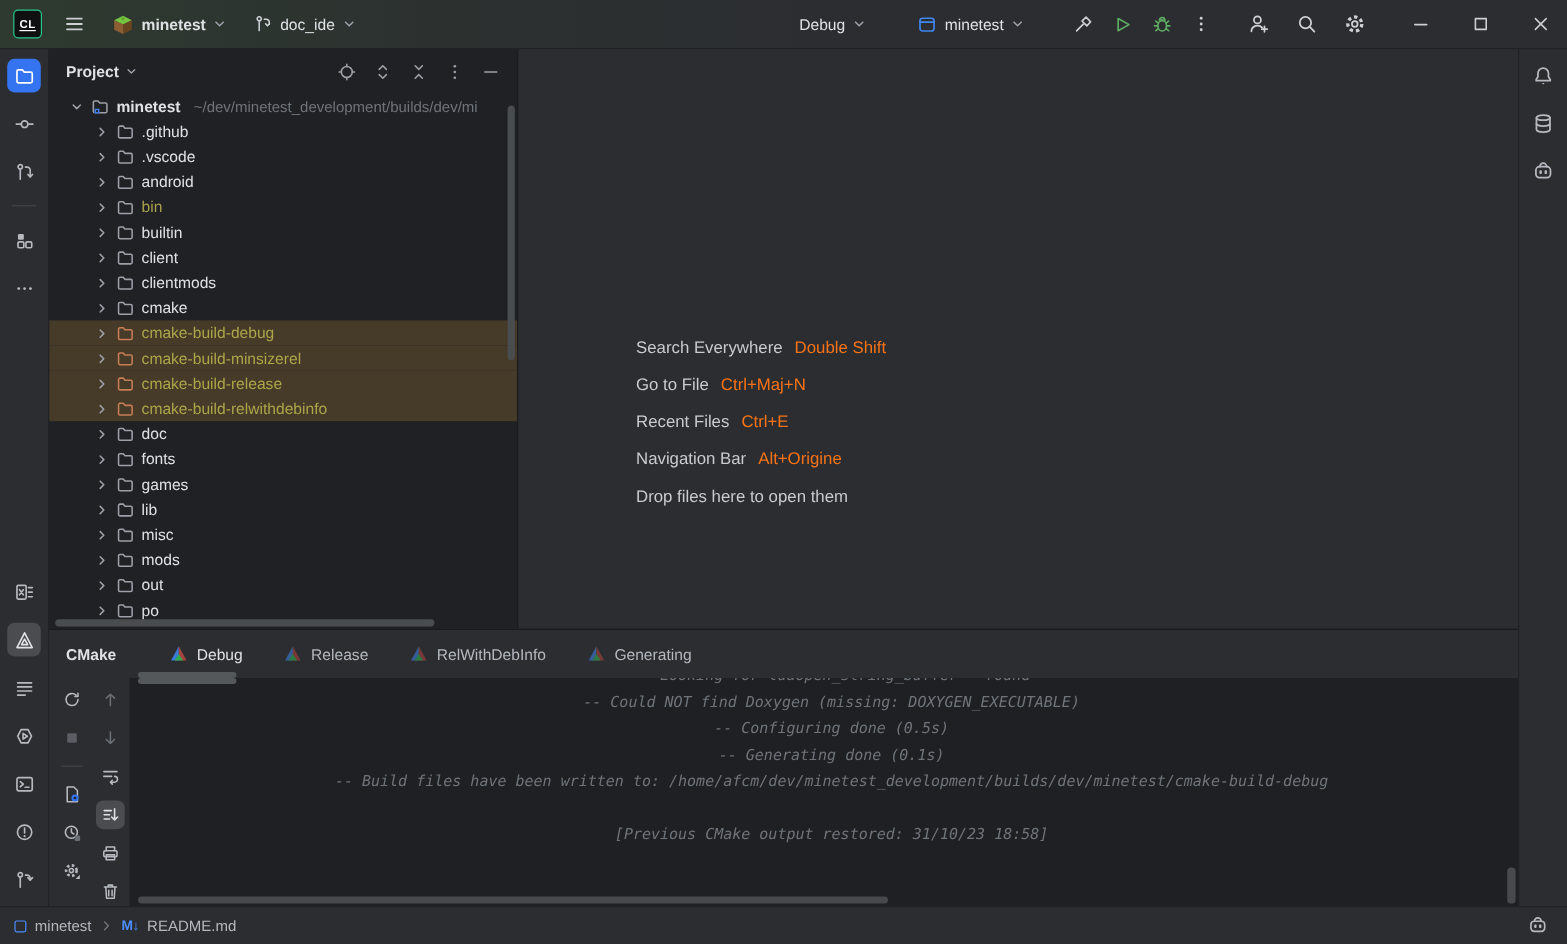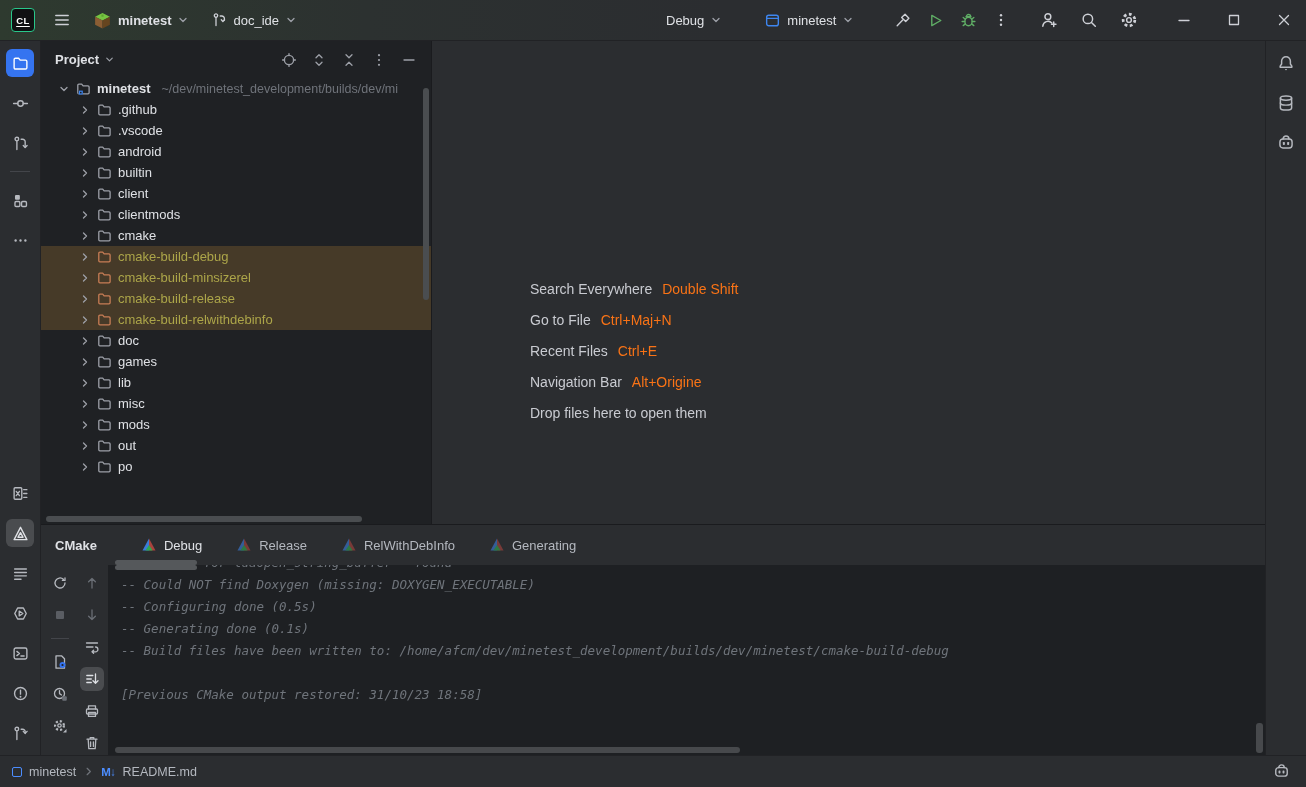--- a/index.html
+++ b/index.html
@@ -4,21 +4,21 @@
 <style>
   * { box-sizing: border-box; margin: 0; padding: 0; }
   html,body { width:1306px; height:787px; overflow:hidden; }
   body {
     font-family: "Liberation Sans", sans-serif;
     background:#2B2D30; color:#DFE1E5; font-size:13px;
     -webkit-font-smoothing: antialiased;
   }
   svg { display:block; }
   .st { stroke: currentColor; stroke-width:1.3; fill:none; stroke-linecap:round; stroke-linejoin:round; }
-  .app { width:1306px; height:787px; display:flex; flex-direction:column; }
+  .app { width:1306px; height:787px; display:flex; flex-direction:column;text-align:center; }
 
   
   .titlebar {
     position:relative; height:41px; flex:0 0 41px;
     background:linear-gradient(90deg, #2E3A2F 0%, #2C3130 28%, #2B2D30 55%);
     border-bottom:1px solid #212225;
   }
   .tb-left { position:absolute; left:11px; top:0; height:100%; display:flex; align-items:center; }
   .app-logo {
     width:24px; height:24px; border:1.5px solid #29C78A; border-radius:4px;
@@ -438,20 +438,33 @@
                     <path class="st" d="M5.5 4l3 3-3 3"></path>
                   </svg>
                 </span>
                 <span class="fold">
                   <svg width="16" height="16" viewBox="0 0 16 16">
                     <path class="st" d="M1.8 4.2A1.1 1.1 0 0 1 2.9 3.1h2.8l1.4 1.7h4.9A1.1 1.1 0 0 1 13.1 5.9v5.9a1.1 1.1 0 0 1-1.1 1.1H2.9a1.1 1.1 0 0 1-1.1-1.1z"></path>
                   </svg>
                 </span>
                 <span class="name">android</span>
               </div>
+            <div class="tree-row excluded">
+                <span class="chevi">
+                  <svg width="14" height="14" viewBox="0 0 14 14">
+                    <path class="st" d="M5.5 4l3 3-3 3"></path>
+                  </svg>
+                </span>
+                <span class="fold">
+                  <svg width="16" height="16" viewBox="0 0 16 16">
+                    <path class="st" d="M1.8 4.2A1.1 1.1 0 0 1 2.9 3.1h2.8l1.4 1.7h4.9A1.1 1.1 0 0 1 13.1 5.9v5.9a1.1 1.1 0 0 1-1.1 1.1H2.9a1.1 1.1 0 0 1-1.1-1.1z"></path>
+                  </svg>
+                </span>
+                <span class="name">bin</span>
+              </div>
             <div class="tree-row">
                 <span class="chevi">
                   <svg width="14" height="14" viewBox="0 0 14 14">
                     <path class="st" d="M5.5 4l3 3-3 3"></path>
                   </svg>
                 </span>
                 <span class="fold">
                   <svg width="16" height="16" viewBox="0 0 16 16">
                     <path class="st" d="M1.8 4.2A1.1 1.1 0 0 1 2.9 3.1h2.8l1.4 1.7h4.9A1.1 1.1 0 0 1 13.1 5.9v5.9a1.1 1.1 0 0 1-1.1 1.1H2.9a1.1 1.1 0 0 1-1.1-1.1z"></path>
                   </svg>
@@ -554,20 +567,33 @@
                   <svg width="14" height="14" viewBox="0 0 14 14">
                     <path class="st" d="M5.5 4l3 3-3 3"></path>
                   </svg>
                 </span>
                 <span class="fold">
                   <svg width="16" height="16" viewBox="0 0 16 16">
                     <path class="st" d="M1.8 4.2A1.1 1.1 0 0 1 2.9 3.1h2.8l1.4 1.7h4.9A1.1 1.1 0 0 1 13.1 5.9v5.9a1.1 1.1 0 0 1-1.1 1.1H2.9a1.1 1.1 0 0 1-1.1-1.1z"></path>
                   </svg>
                 </span>
                 <span class="name">doc</span>
+              </div>
+            <div class="tree-row">
+                <span class="chevi">
+                  <svg width="14" height="14" viewBox="0 0 14 14">
+                    <path class="st" d="M5.5 4l3 3-3 3"></path>
+                  </svg>
+                </span>
+                <span class="fold">
+                  <svg width="16" height="16" viewBox="0 0 16 16">
+                    <path class="st" d="M1.8 4.2A1.1 1.1 0 0 1 2.9 3.1h2.8l1.4 1.7h4.9A1.1 1.1 0 0 1 13.1 5.9v5.9a1.1 1.1 0 0 1-1.1 1.1H2.9a1.1 1.1 0 0 1-1.1-1.1z"></path>
+                  </svg>
+                </span>
+                <span class="name">fonts</span>
               </div>
             <div class="tree-row">
                 <span class="chevi">
                   <svg width="14" height="14" viewBox="0 0 14 14">
                     <path class="st" d="M5.5 4l3 3-3 3"></path>
                   </svg>
                 </span>
                 <span class="fold">
                   <svg width="16" height="16" viewBox="0 0 16 16">
                     <path class="st" d="M1.8 4.2A1.1 1.1 0 0 1 2.9 3.1h2.8l1.4 1.7h4.9A1.1 1.1 0 0 1 13.1 5.9v5.9a1.1 1.1 0 0 1-1.1 1.1H2.9a1.1 1.1 0 0 1-1.1-1.1z"></path>

